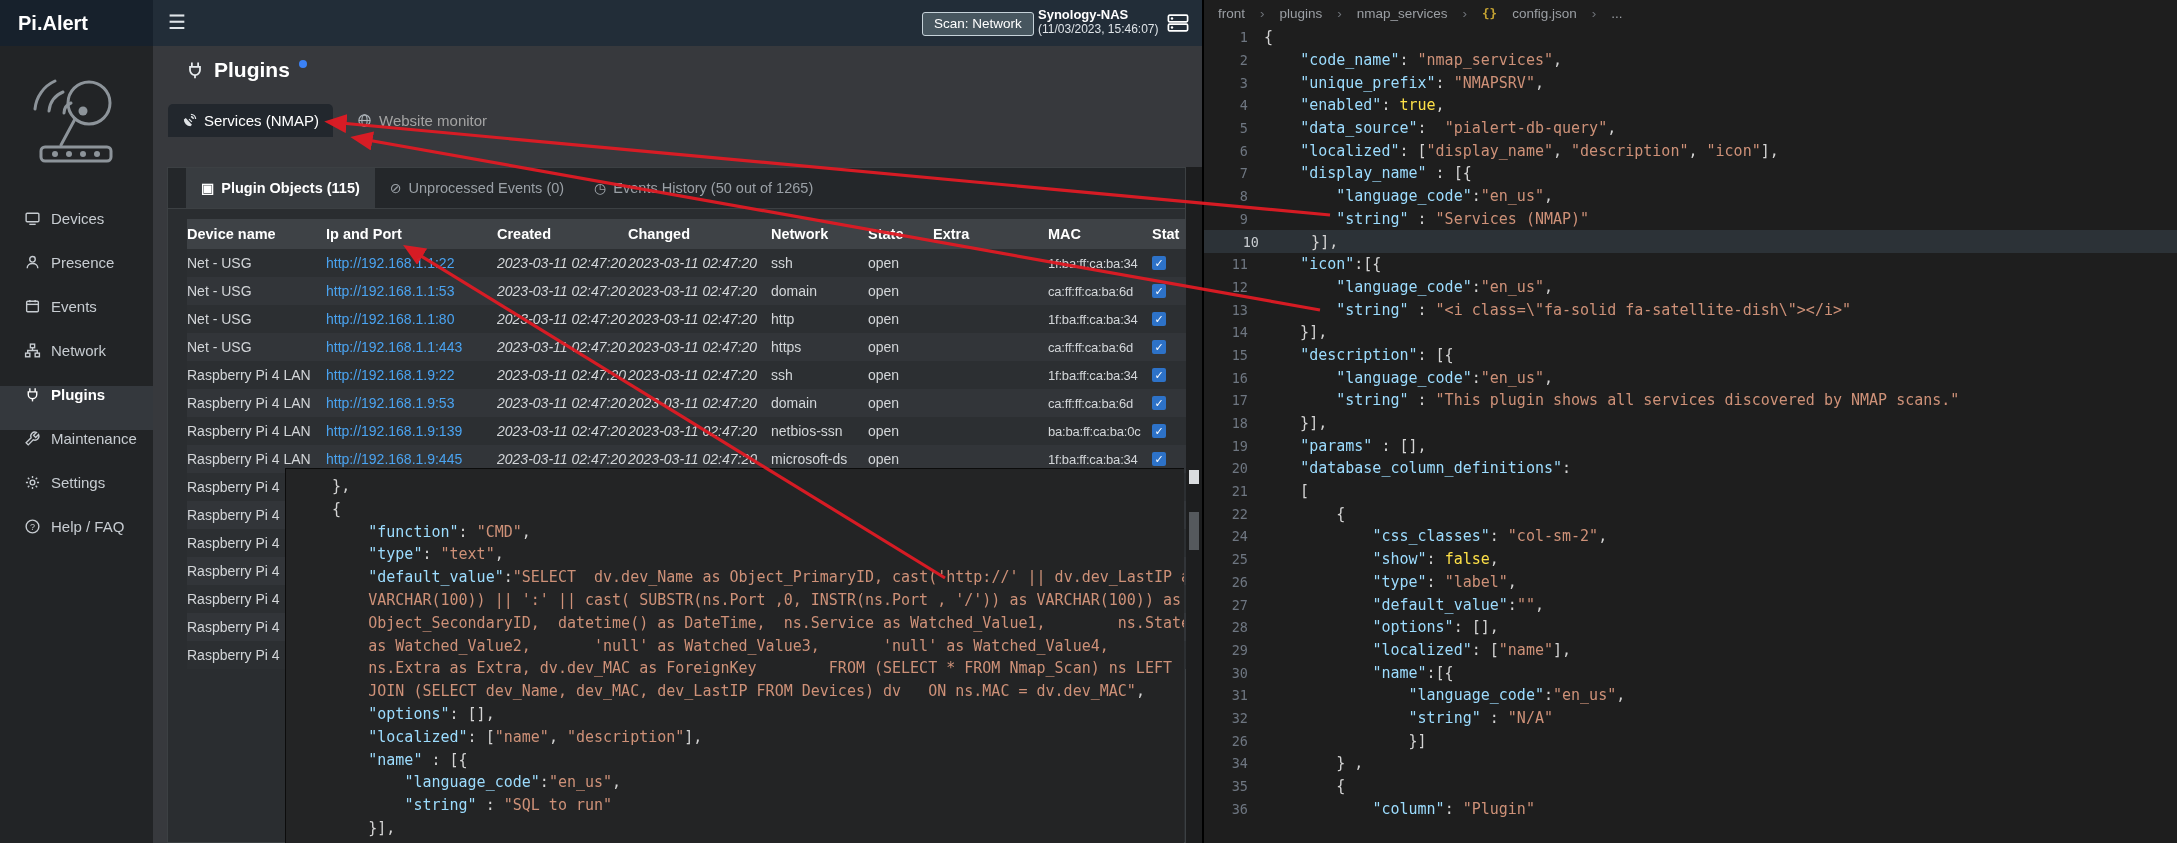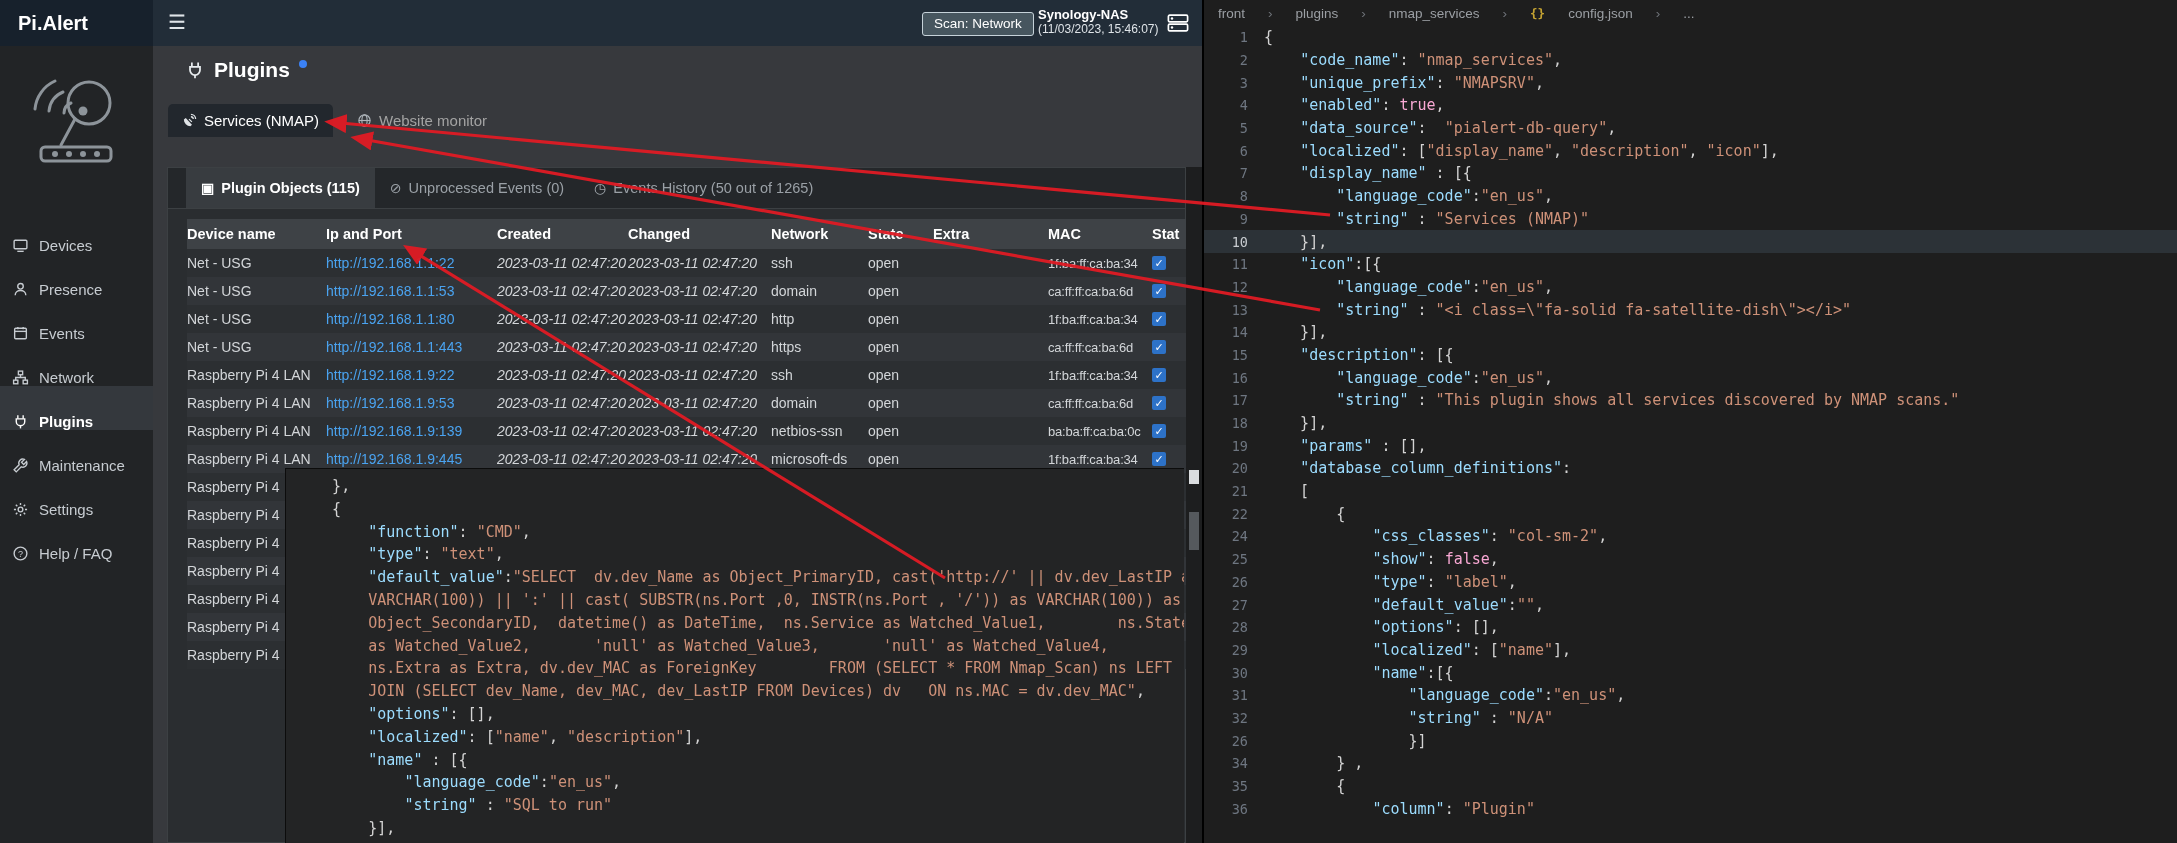--- a/index.html
+++ b/index.html
@@ -14,21 +14,21 @@
   .scan-badge{position:absolute;left:922px;top:12px;height:22px;line-height:22px;padding:0 11px;
         background:#47565f;border:1px solid #c6d2d9;border-radius:3px;color:#fff;font-size:13.5px;}
   .hostinfo{position:absolute;left:1038px;top:7px;color:#fff;}
   .hostname{font-size:13px;font-weight:bold;}
   .hosttime{font-size:12px;color:#dfe4e8;}
   .nas-icon{position:absolute;left:1166px;top:11px;}
   
   .sidebar{position:absolute;left:0;top:46px;width:153px;height:797px;background:#222426;}
   .logo-art{height:160px;display:flex;align-items:center;justify-content:center;}
   .menu{margin-top:4px;}
-  .mitem{height:44px;display:flex;align-items:flex-end;padding-left:12px;gap:10px;color:#c7ccd1;
+  .mitem{height:44px;display:flex;align-items:flex-start;padding-left:24px;gap:10px;color:#c7ccd1;
          font-size:15px;cursor:pointer;}
   .mitem.active{background:#34383d;color:#fff;font-weight:bold;}
   .micon{width:17px;height:17px;flex:none;}
   
   .main{position:absolute;left:153px;top:46px;width:1049px;height:797px;background:#37393d;}
   .page-title{position:absolute;left:32px;top:12px;display:flex;align-items:center;gap:9px;
               color:#fff;font-size:21px;font-weight:bold;}
   .sup-dot{width:8px;height:8px;background:#3b82f6;border-radius:50%;align-self:flex-start;margin-top:2px;}
   .tabs{position:absolute;left:15px;top:58px;display:flex;align-items:flex-end;gap:10px;}
   .tab{display:flex;align-items:center;gap:7px;padding:8px 14px;font-size:15px;color:#a3a3a3;cursor:pointer;}
@@ -60,32 +60,32 @@
   .thumb-white{position:absolute;left:3px;top:303px;width:10px;height:14px;background:#dadddf;}
   .thumb-gray{position:absolute;left:3px;top:345px;width:10px;height:38px;background:#55595d;}
   
   .overlay{position:absolute;left:285px;top:468px;width:899px;height:375px;background:#232425;
            border-top:1px solid #0c0c0c;border-left:1px solid #0c0c0c;z-index:8;overflow:hidden;
            padding:8px 0 0 10px;box-sizing:border-box;}
   .ov-line{height:22.8px;white-space:pre;font-family:"DejaVu Sans Mono",monospace;font-size:15px;}
   
   .editor{position:absolute;left:1202px;top:0;width:975px;height:843px;background:#1e1e1e;
           border-left:2px solid #000;box-sizing:border-box;}
-  .breadcrumb{height:26px;display:flex;align-items:center;padding-left:14px;gap:23px;
+  .breadcrumb{height:26px;display:flex;align-items:center;padding-left:14px;gap:15px;
               font-size:13.5px;color:#9b9fa4;}
   .bc-sep{color:#6e7278;}
   .bc-json{color:#c5a332;font-family:"DejaVu Sans Mono",monospace;font-size:12.5px;font-weight:bold;}
   .code{position:absolute;left:0;top:26px;right:0;}
   .cl{display:flex;height:22.7px;align-items:center;}
   .cl.active{background:#2c3237;}
   .ln{width:44px;flex:none;text-align:right;padding-right:16px;color:#6e7681;
       font-family:"DejaVu Sans Mono",monospace;font-size:13.5px;}
-  .cl.active .ln{color:#c8ccd0;}
+  .cl.active .ln{color:#c8ccd0;margin-left:11px;}
   .ct{white-space:pre;font-family:"DejaVu Sans Mono",monospace;font-size:15px;}
-  .c-p{color:#d4d4d4}.c-k{color:#9cdcfe}.c-s{color:#ce9178}.c-b{color:#f9a8d4}
+  .c-p{color:#d4d4d4}.c-k{color:#9cdcfe}.c-s{color:#ce9178}.c-b{color:#fde047}
   
   .arrows{position:absolute;left:0;top:0;z-index:50;pointer-events:none;}
   .arrows line{stroke:#e01b24;stroke-width:3.2;opacity:.95;}
 </style>
 </head>
 <body>
 
 <div class="stage">
 
   <header class="topbar">

